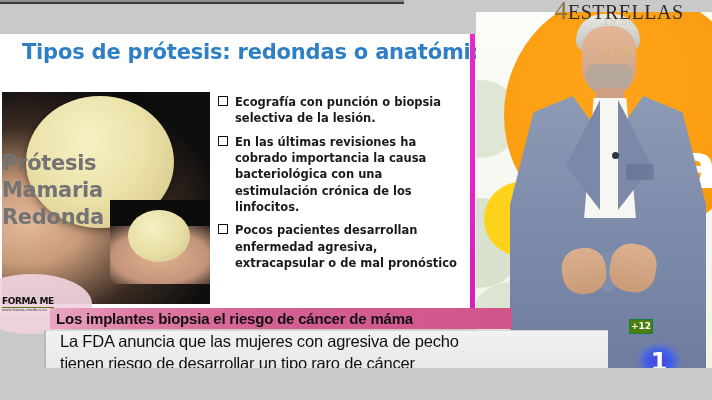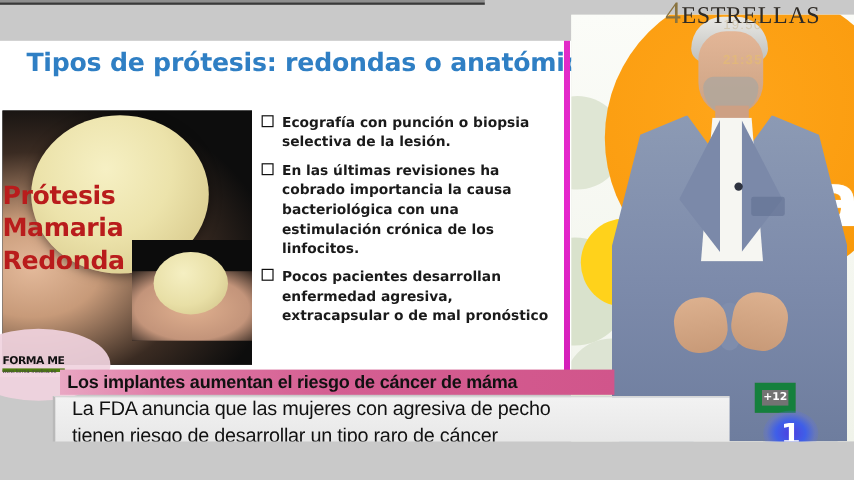--- a/index.html
+++ b/index.html
@@ -91,21 +91,21 @@
   .photo .implant-big{position:absolute;left:24px;top:4px;width:148px;height:132px;border-radius:50%;
       background:radial-gradient(ellipse at 42% 34%,#f6f0c4 0%,#ece3ab 45%,#ddd094 75%,#c9bb7e 100%);
       box-shadow:0 2px 10px rgba(0,0,0,.5);}
   .photo .thumb{position:absolute;left:108px;top:108px;width:100px;height:84px;background:#0c0c0c;
       overflow:hidden;}
   .photo .thumb .hand{position:absolute;left:-6px;top:26px;width:112px;height:62px;
       background:radial-gradient(ellipse at 50% 50%,#e0b08f 0%,#c3947a 60%,#1a1512 100%);}
   .photo .thumb .impl{position:absolute;left:18px;top:10px;width:62px;height:52px;border-radius:50%;
       background:radial-gradient(ellipse at 40% 34%,#f5efc2 0%,#e8dfa6 55%,#cdbf84 100%);}
   .photo-caption{position:absolute;left:2px;top:116px;width:150px;
-      font-family:"DejaVu Sans",sans-serif;font-size:21px;font-weight:bold;color:#b91c1c;
+      font-family:"DejaVu Sans",sans-serif;font-size:21px;font-weight:bold;color:#737373;
       line-height:1.28;letter-spacing:-.3px;}
 
   
   .bullets{position:absolute;left:218px;top:60px;width:250px;
       font-family:"DejaVu Sans",sans-serif;font-size:11.5px;font-weight:bold;color:#1a1a1a;line-height:1.42;}
   .bullet{position:relative;padding-left:17px;margin-bottom:7px;}
   .bullet .box{position:absolute;left:0;top:2px;width:8px;height:8px;border:1.4px solid #111;background:#fff;}
 
   
   .cemel{position:absolute;left:382px;top:228px;width:86px;height:44px;text-align:center;color:#7d2f56;}
@@ -113,39 +113,39 @@
       border-top:2px solid #b06a90;border-bottom:2px solid #b06a90;border-radius:16px 0 0 16px;}
   .cemel .tiny{font-size:3.2px;letter-spacing:.2px;color:#6d2b4d;margin-top:2px;}
   .cemel .name{font-family:"Liberation Serif",serif;font-size:14px;letter-spacing:1.2px;color:#6d2b4d;margin-top:1px;}
   .cemel .sub{font-size:3px;letter-spacing:.2px;color:#7d3a5c;margin-top:2px;}
 
   
   .wm{position:absolute;left:0px;top:268px;width:80px;height:34px;z-index:25;}
   .wm .blob{position:absolute;left:-28px;top:-6px;width:120px;height:60px;border-radius:50%;
       background:#f0d2de;opacity:.92;}
   .wm .t1{position:absolute;left:2px;top:16px;font-size:9px;font-weight:bold;color:#111;
-      font-family:"DejaVu Sans",sans-serif;letter-spacing:-.4px;border-bottom:3px solid #4d7c0f;padding-bottom:1px;}
+      font-family:"DejaVu Sans",sans-serif;letter-spacing:-.4px;border-bottom:1px solid #4d7c0f;padding-bottom:1px;}
   .wm .t2{position:absolute;left:2px;top:27px;font-size:4.4px;color:#444;letter-spacing:.1px;}
 
   
   .headline{position:absolute;left:50px;top:296px;width:462px;height:21px;
       background:linear-gradient(90deg,#e9a7c3 0%,#e07ca7 18%,#d45f92 48%,#d1558b 100%);
       display:flex;align-items:center;z-index:30;}
   .headline span{font-family:"Liberation Sans",sans-serif;font-size:15px;font-weight:bold;color:#111;
       margin-left:6px;white-space:nowrap;letter-spacing:-.2px;}
   .subbar{position:absolute;left:44px;top:318px;width:564px;height:44px;
       background:linear-gradient(180deg,#f2f2f2 0%,#e6e6e6 100%);
       border-left:2px solid #b9b9b9;border-top:1px solid #d6d6d6;z-index:30;
       display:flex;flex-direction:column;justify-content:center;padding-left:14px;box-sizing:border-box;}
   .subbar .l{font-family:"Liberation Sans",sans-serif;font-size:16.5px;color:#111;
       line-height:1.28;white-space:nowrap;letter-spacing:-.2px;}
 
   
-  .rating{position:absolute;left:629px;top:307px;width:22px;height:13px;background:#737373;
-      border:6px solid #15803d;color:#fff;font-size:9px;font-weight:bold;line-height:12px;
+  .rating{position:absolute;left:629px;top:307px;width:22px;height:13px;background:#4d7c0f;
+      border:1px solid #15803d;color:#fff;font-size:9px;font-weight:bold;line-height:12px;
       text-align:center;z-index:35;font-family:"DejaVu Sans",sans-serif;}
   .bug{position:absolute;left:636px;top:330px;width:46px;height:38px;z-index:35;}
   .bug .glow{position:absolute;inset:0;border-radius:50%;
       background:radial-gradient(ellipse at 50% 50%,#4d3fe0 0%,#3f5fe8 38%,rgba(90,110,230,.35) 62%,rgba(150,160,200,0) 80%);}
   .bug .one{position:absolute;left:0;right:0;top:6px;text-align:center;font-size:24px;font-weight:bold;
       color:#fff;font-family:"DejaVu Sans",sans-serif;}
 </style>
 </head>
 <body>
 
@@ -220,21 +220,21 @@
     </div>
     <div class="slide-edge"></div>
 
     <div class="wm">
       <div class="blob"></div>
       <div class="t1">FORMA ME</div>
       <div class="t2">www.forma-medica.es</div>
     </div>
 
     <div class="headline">
-      <span>Los implantes aumentan el riesgo de cáncer de máma</span>
+      <span>Los implantes biopsia el riesgo de cáncer de máma</span>
     </div>
 
     <div class="subbar">
       <div class="l">La FDA anuncia que las mujeres con agresiva de pecho</div>
       <div class="l">tienen riesgo de desarrollar un tipo raro de cáncer</div>
     </div>
 
     <div class="rating">+12</div>
     <div class="bug">
       <div class="glow"></div>

